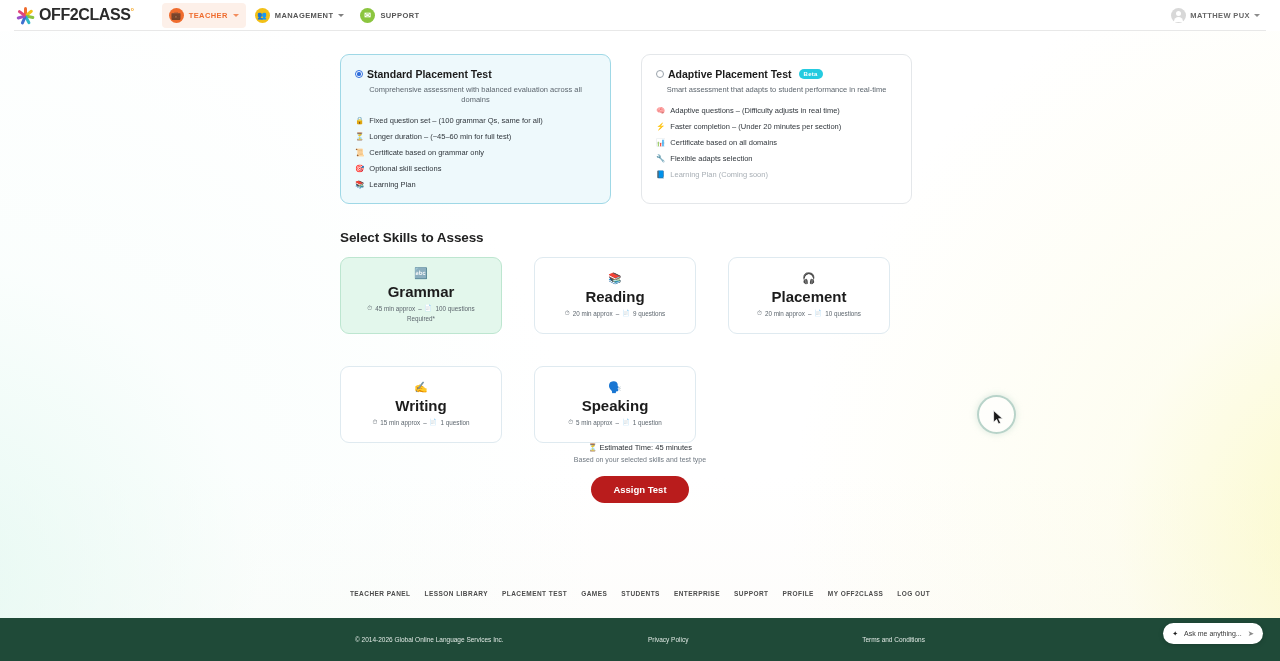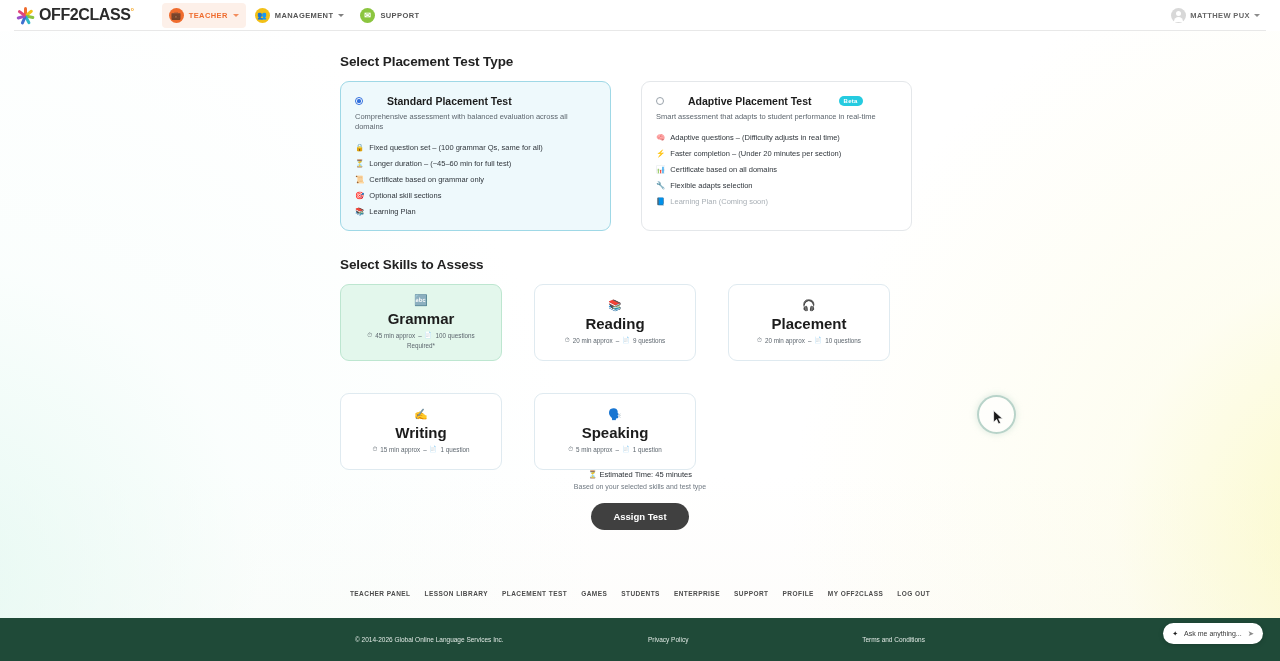--- a/index.html
+++ b/index.html
@@ -161,21 +161,21 @@
     padding: 13px 14px 14px;
     background: #ffffff;
     border: 1px solid #e4e7ea;
     cursor: pointer;
   }
   .type-card.selected {
     background: #eef9fc;
     border: 1.5px solid #9fd8e6;
   }
 
-  .type-head { display: flex; align-items: center; gap: 24px; }
+  .type-head { display: flex; align-items: center; gap: 4px; }
   .radio {
     width: 8px; height: 8px;
     border-radius: 50%;
     border: 1.2px solid #9aa3ab;
     background: #fff;
     flex: none;
     position: relative;
   }
   .radio.on { border-color: #2f6fdd; }
   .radio.on::after {
@@ -199,20 +199,21 @@
     padding: 2px 5px;
     letter-spacing: 0.3px;
     margin-left: 3px;
   }
   .type-sub {
     font-size: 7.5px;
     color: #5d666e;
     margin-top: 5px;
     margin-left: 0;
     line-height: 1.3;
+    text-align: center;
   }
   .feat-list { margin-top: 11px; display: flex; flex-direction: column; gap: 7px; }
   .feat {
     display: flex;
     align-items: flex-start;
     gap: 5px;
     font-size: 7.5px;
     color: #30363c;
     line-height: 1.2;
   }
@@ -275,21 +276,21 @@
     font-weight: 400;
   }
   .est-sub {
     font-size: 7px;
     color: #707982;
     margin-top: 4px;
   }
   .assign-btn {
     margin: 13px auto 0;
     display: block;
-    background: #404040;
+    background: #b91c1c;
     color: #ffffff;
     border: none;
     border-radius: 16px;
     font-size: 9.5px;
     font-weight: 700;
     padding: 8px 22px;
     cursor: pointer;
     font-family: inherit;
   }
 
@@ -409,21 +410,20 @@
 
     <div class="user-menu">
       <span class="avatar"></span>
       <span>MATTHEW PUX</span>
       <span class="caret"></span>
     </div>
   </div>
 
   <div class="content">
 
-    <div class="section-title">Select Placement Test Type</div>
 
     <div class="type-row">
 
       <div class="type-card selected">
         <div class="type-head">
           <span class="radio on"></span>
           <span class="type-name">Standard Placement Test</span>
         </div>
         <div class="type-sub">Comprehensive assessment with balanced evaluation across all domains</div>
         <div class="feat-list">

